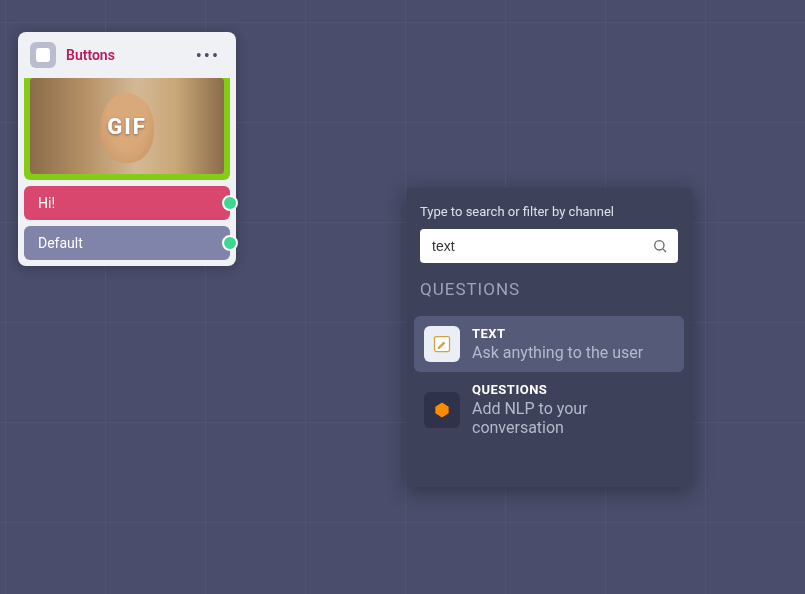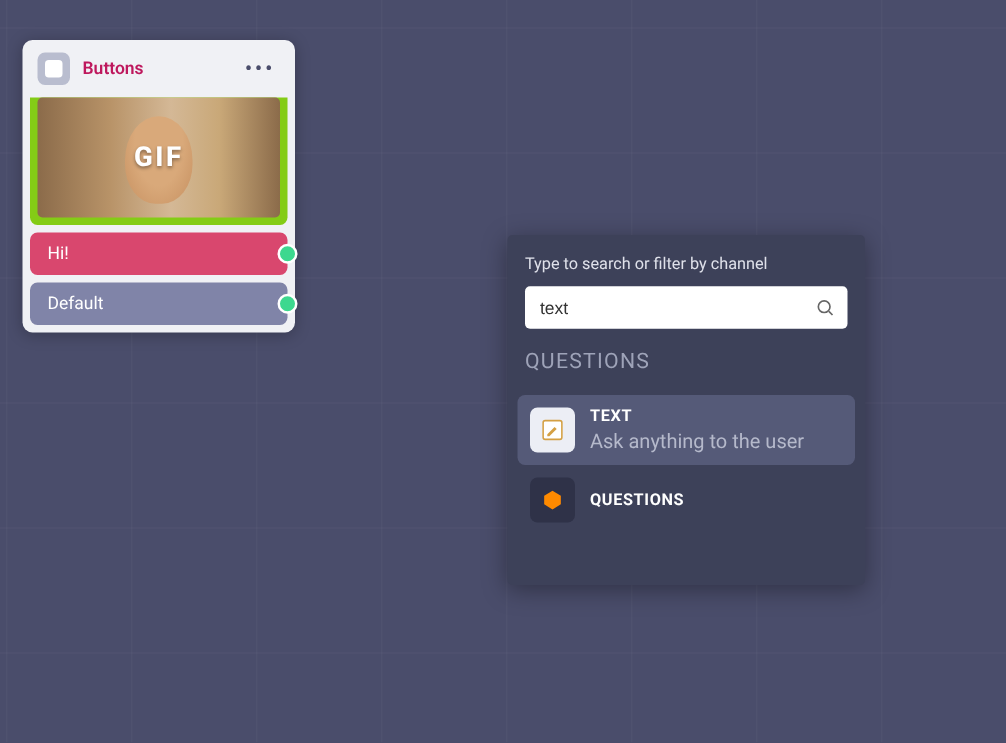--- a/index.html
+++ b/index.html
@@ -263,15 +263,16 @@
   </div>
 
   <div class="result-item">
     <div class="result-icon dark">
       <svg width="20" height="20" viewBox="0 0 24 24">
         <polygon points="12,3 20,8 20,16 12,21 4,16 4,8" fill="#ff8a00"></polygon>
       </svg>
     </div>
     <div class="result-texts">
       <div class="result-title">QUESTIONS</div>
+      <div class="result-desc">Add NLP to your conversation</div>
     </div>
   </div>
 </div>
 
 </body></html>

